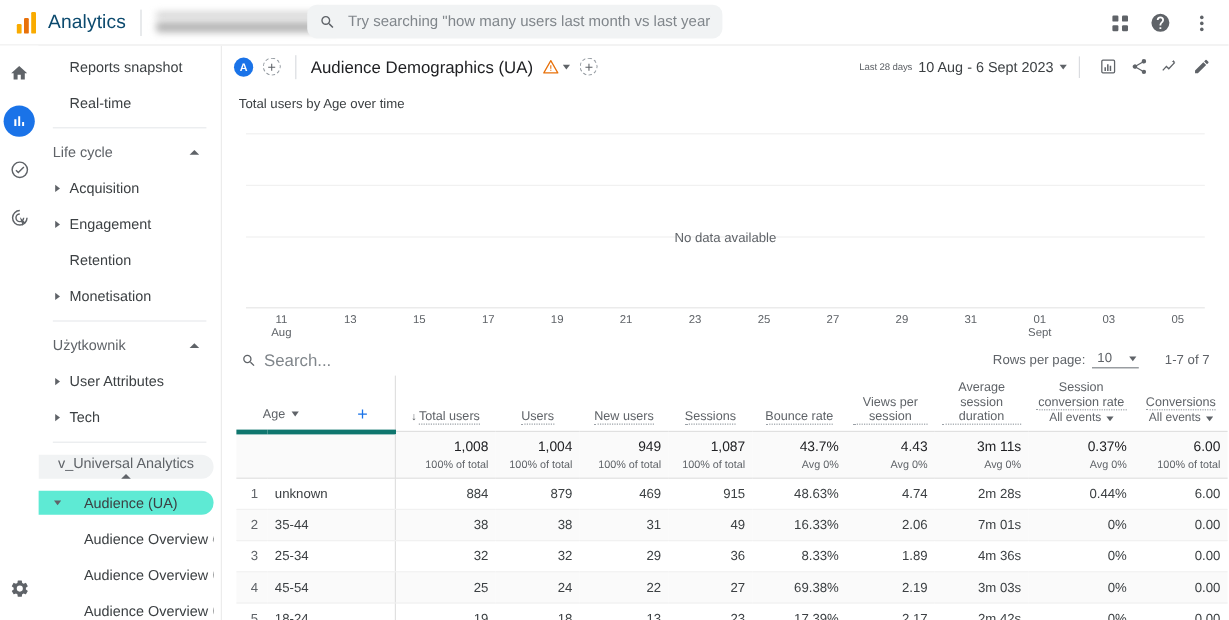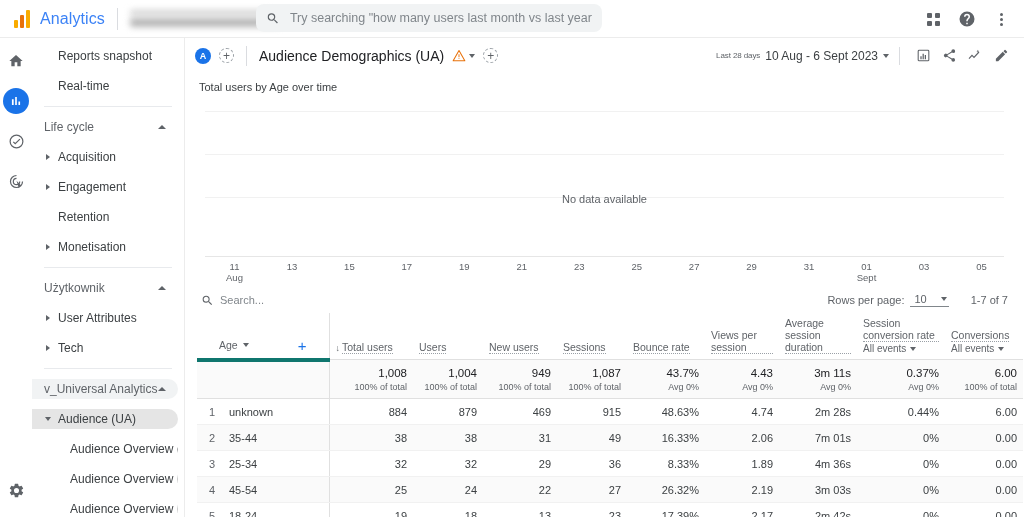--- a/index.html
+++ b/index.html
@@ -14,21 +14,21 @@
   #topbar {
     height:38px; display:flex; align-items:center;
     background:#fff; border-bottom:1px solid #ececec;
     position:relative;
   }
   #ga-logo { margin-left:14px; display:flex; align-items:flex-end; height:18px; gap:2px;}
   #ga-logo i { display:block; width:4px; background:#f9ab00; border-radius:1px;}
   #ga-logo i:nth-child(1){height:8px;background:#f9ab00;}
   #ga-logo i:nth-child(2){height:13px;background:#e8710a;}
   #ga-logo i:nth-child(3){height:18px;background:#f9ab00;}
-  #brand { margin-left:10px; font-size:16px; color:#3b82f6; letter-spacing:.1px;}
+  #brand { margin-left:10px; font-size:16px; color:#0c4a6e; letter-spacing:.1px;}
   #divider-v { width:1px; height:22px; background:#dadce0; margin:0 12px;}
   #acct { display:flex; flex-direction:column; gap:3px; }
   .blurline { border-radius:3px; filter:blur(3.2px); background:#cfcfcf;}
   .blurline.a { width:140px; height:5px; }
   .blurline.b { width:150px; height:9px; background:#b6b6b6;}
   #searchbox {
     position:absolute; left:256px; top:4px; width:346px; height:28px;
     background:#f1f3f4; border-radius:8px; display:flex; align-items:center;
     padding:0 10px; gap:10px; cursor:text;
   }
@@ -63,21 +63,21 @@
     height:20px; display:flex; align-items:center; padding-left:26px;
     color:#3c4043; cursor:pointer; white-space:nowrap; position:relative;
     border-radius:0 10px 10px 0; margin-right:6px; margin-bottom:10px;
   }
   .nav-sep{ height:1px; background:#e8eaed; margin:6px 12px 10px 12px;}
   .nav-group{
     height:20px; display:flex; align-items:center; padding-left:12px;
     color:#5f6368; cursor:pointer; justify-content:space-between; padding-right:12px;
     margin-bottom:10px; border-radius:0 10px 10px 0; margin-right:6px;
   }
-  .nav-group.sel{ background:#f1f3f4;}
+  .nav-group.sel{ background:#f1f3f4;flex-direction:column;}
   .nav-group .lbl{ font-size:12px;}
   .caret-up{ width:0;height:0;border-left:4px solid transparent;border-right:4px solid transparent;border-bottom:4px solid #5f6368;}
   .arrow-r{ position:absolute; left:14px; width:0;height:0;border-top:3.5px solid transparent;border-bottom:3.5px solid transparent;border-left:4.5px solid #5f6368;}
   .arrow-d{ position:absolute; left:13px; width:0;height:0;border-left:3.5px solid transparent;border-right:3.5px solid transparent;border-top:4.5px solid #5f6368;}
   .nav-sub{
     height:20px; display:flex; align-items:center; padding-left:38px;
     color:#3c4043; cursor:pointer; white-space:nowrap; overflow:hidden;
     margin-bottom:10px; border-radius:0 10px 10px 0; margin-right:6px;
   }
 
@@ -106,30 +106,30 @@
   #chartwrap{ position:relative; height:190px; margin-top:4px;}
   .gridline{ position:absolute; left:8px; right:8px; height:1px; background:#f1f1f1;}
   #nodata{ position:absolute; left:0; right:0; top:96px; text-align:center; font-size:11px; color:#5f6368;}
   #xaxis{ position:absolute; left:0; right:0; bottom:0; height:30px;}
   .xtick{ position:absolute; text-align:center; font-size:9.5px; color:#5f6368; transform:translateX(-50%); line-height:11px;}
   .xtick small{ display:block; font-size:9.5px; color:#5f6368;}
   #axisline{ position:absolute; left:8px; right:8px; bottom:30px; height:1px; background:#e6e6e6;}
 
   #tablectl{ display:flex; align-items:center; height:26px; font-size:11px; color:#5f6368; padding:0 4px;}
   #searchsm{ display:flex;align-items:center;gap:6px;cursor:text;}
-  #searchsm input{border:none;outline:none;background:transparent;font-family:inherit;font-size:11px;color:#5f6368;width:120px;}
+  #searchsm input{border:none;outline:none;background:transparent;font-family:inherit;font-size:14px;color:#5f6368;width:120px;}
   #searchsm input::placeholder{color:#80868b;}
   #ctl-right{ margin-left:auto; display:flex; align-items:center; gap:6px;}
   #rowsel{ display:flex;align-items:center;gap:14px;border-bottom:1px solid #80868b;padding:0 2px 1px 4px;cursor:pointer;}
   #pagecount{ margin-left:16px; color:#5f6368;}
 
   table{ width:100%; border-collapse:collapse; table-layout:fixed; }
   thead th{
     font-weight:normal; font-size:10.5px; color:#5f6368;
-    vertical-align:bottom; padding:4px 6px 5px 6px; text-align:left;
+    vertical-align:bottom; padding:4px 6px 5px 6px; text-align:center;
     border-bottom:1px solid #e0e0e0;
   }
   th .ul{ border-bottom:1px dotted #9aa0a6; display:inline-block; }
   th.firstcol{ text-align:left; border-bottom:4px solid #0f766e;}
   .totrow td{ font-size:11.5px; color:#202124; text-align:right; padding:7px 6px 6px 6px; border-bottom:1px solid #e0e0e0;}
   .totrow td small{ display:block; font-size:9px; color:#5f6368; margin-top:3px;}
   tbody td{ font-size:11px; color:#3c4043; text-align:right; padding:6.5px 6px; border-bottom:1px solid #f1f1f1;}
   tbody tr:nth-child(odd) td{ background:#fafafa;}
   td.idx{ text-align:right; width:22px; color:#5f6368; padding-right:8px;}
   td.dim{ text-align:left; color:#3c4043;}
@@ -265,21 +265,21 @@
       <span>Tech</span>
     </div>
 
     <div class="nav-sep"></div>
 
     <div class="nav-group sel">
       <span class="lbl">v_Universal Analytics</span>
       <span class="caret-up"></span>
     </div>
 
-    <div class="nav-item" style="background:#e5e5e5;padding-left:26px;">
+    <div class="nav-item" style="background:#5eead4;padding-left:38px;">
       <span class="arrow-d"></span>
       <span>Audience (UA)</span>
     </div>
 
     <div class="nav-sub">
       <span>Audience Overview (UA)</span>
     </div>
     <div class="nav-sub">
       <span>Audience Overview Langu...</span>
     </div>
@@ -482,21 +482,21 @@
               <td>0%</td>
               <td>0.00</td>
             </tr>
             <tr>
               <td class="idx">4</td>
               <td class="dim sepcol">45-54</td>
               <td>25</td>
               <td>24</td>
               <td>22</td>
               <td>27</td>
-              <td>26.32%</td>
+              <td>69.38%</td>
               <td>2.19</td>
               <td>3m 03s</td>
               <td>0%</td>
               <td>0.00</td>
             </tr>
             <tr>
               <td class="idx">5</td>
               <td class="dim sepcol">18-24</td>
               <td>19</td>
               <td>18</td>

